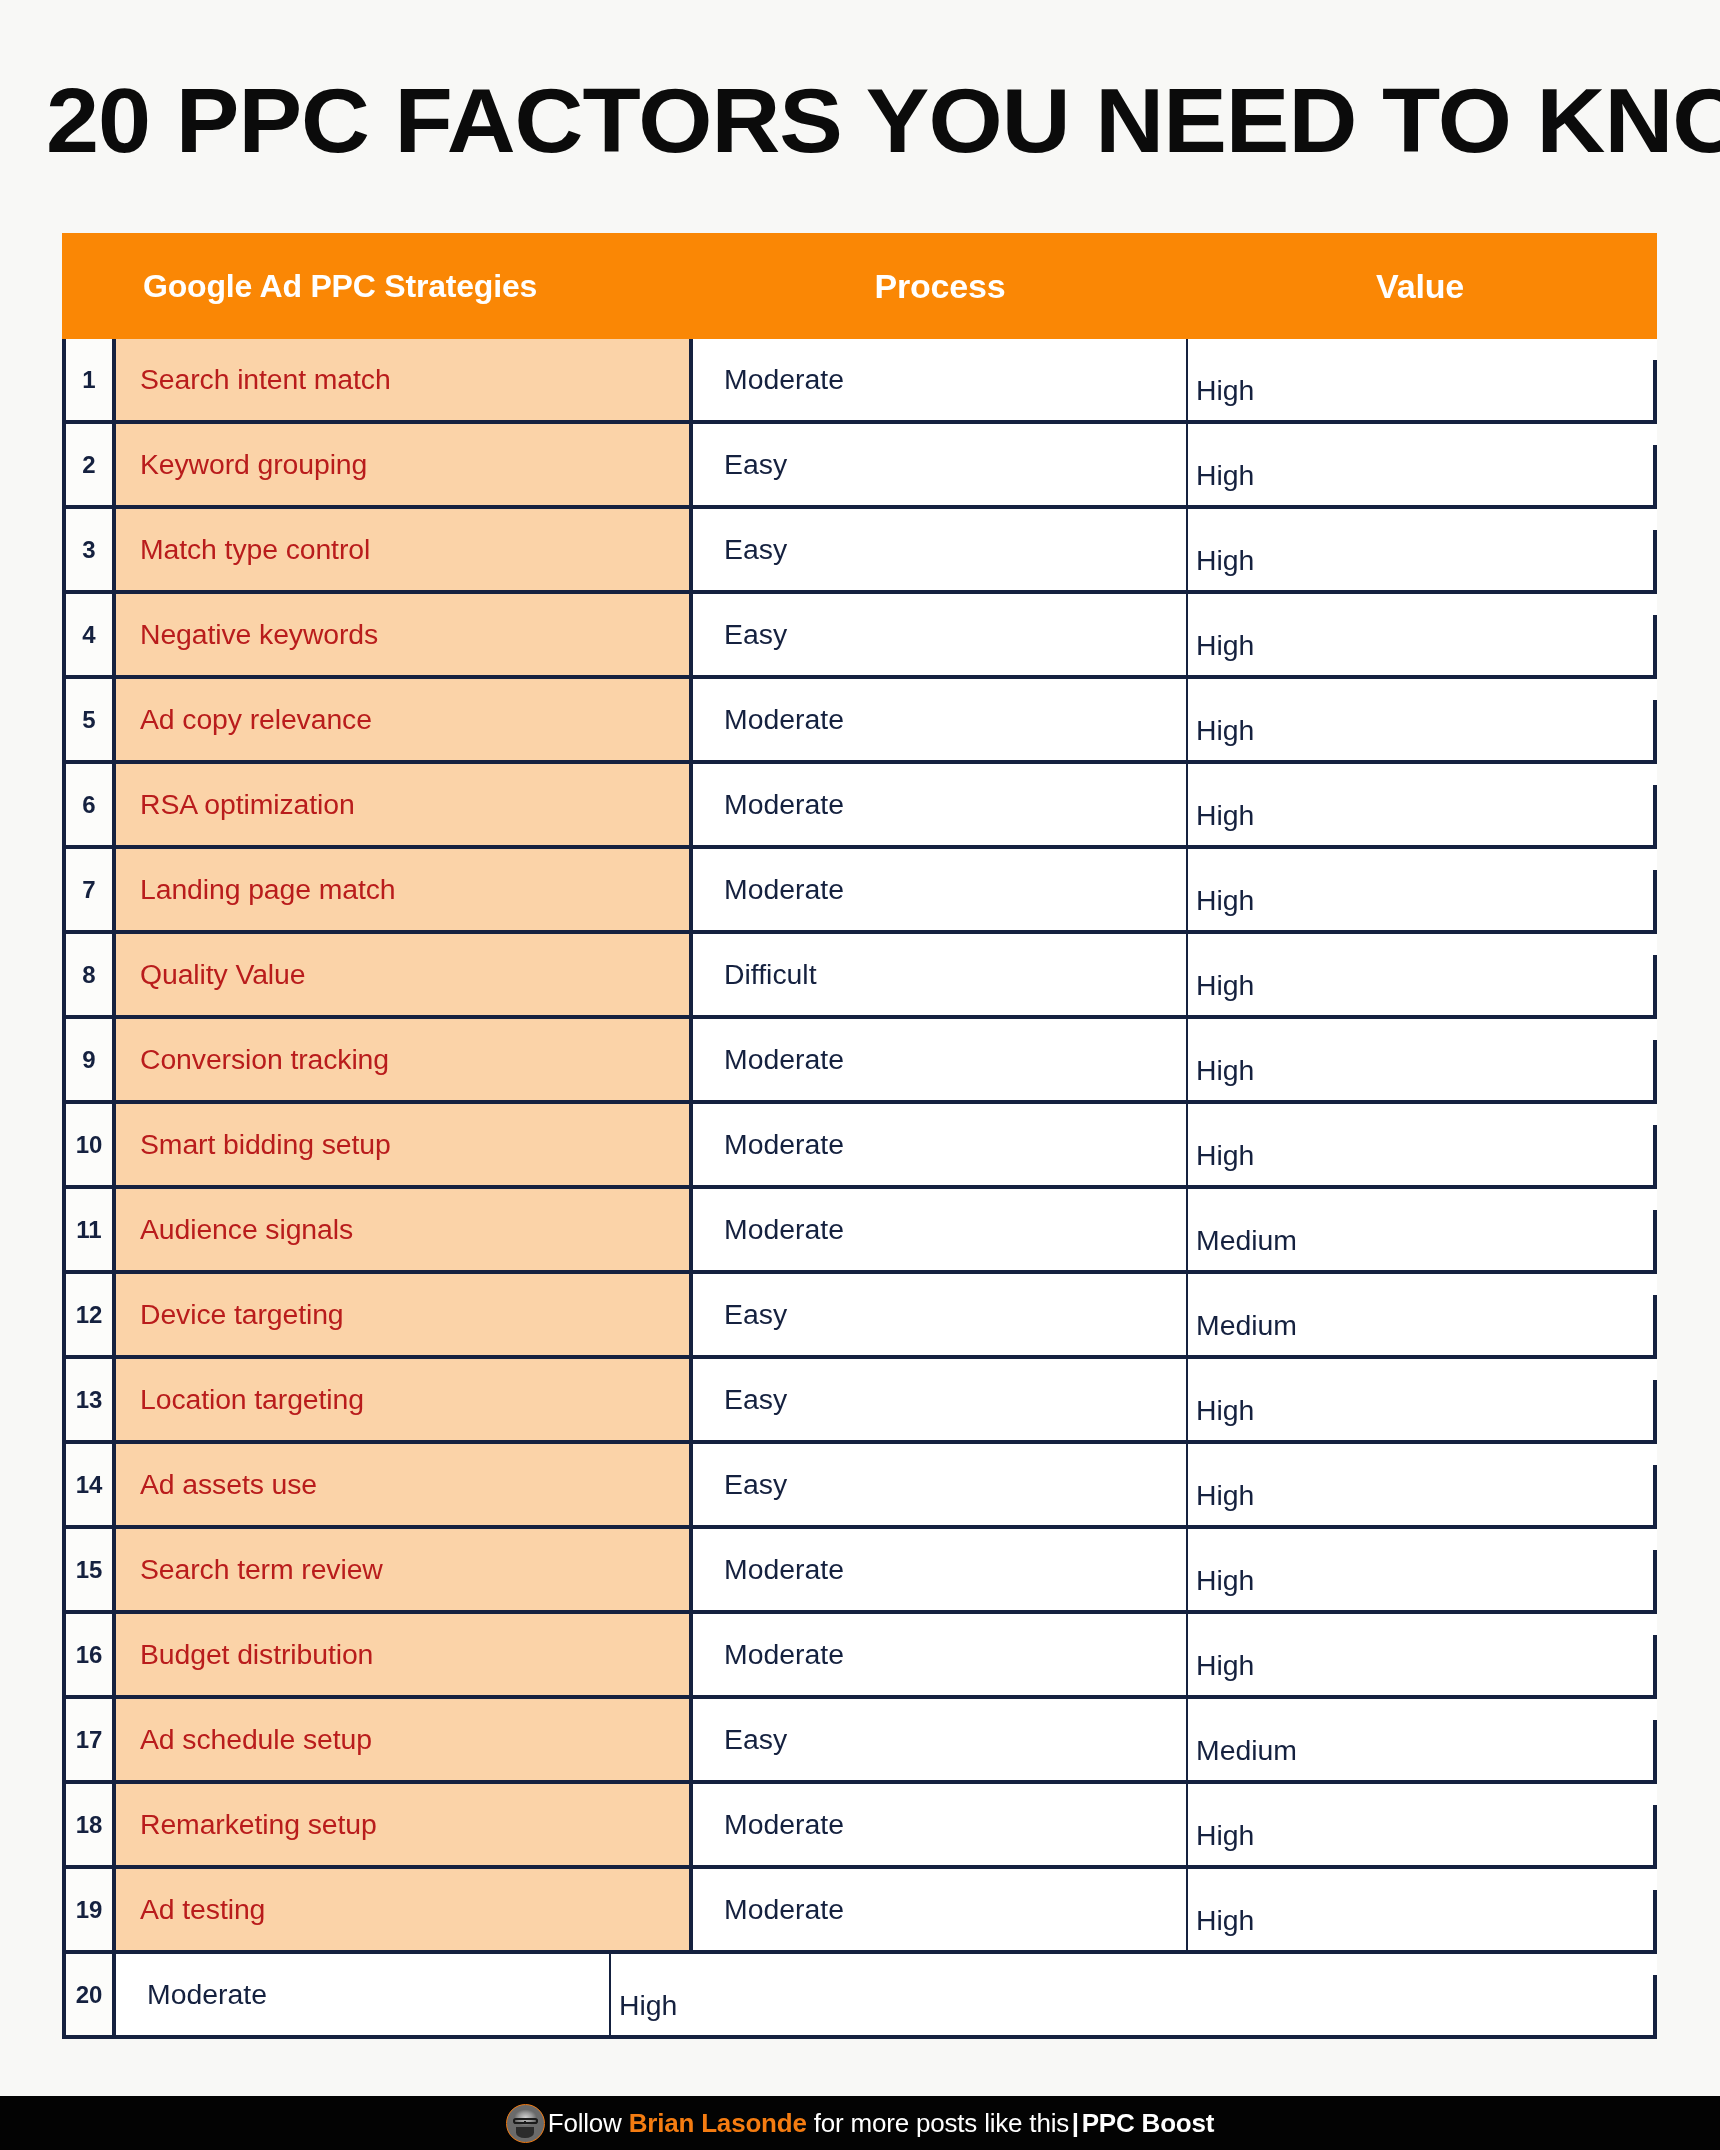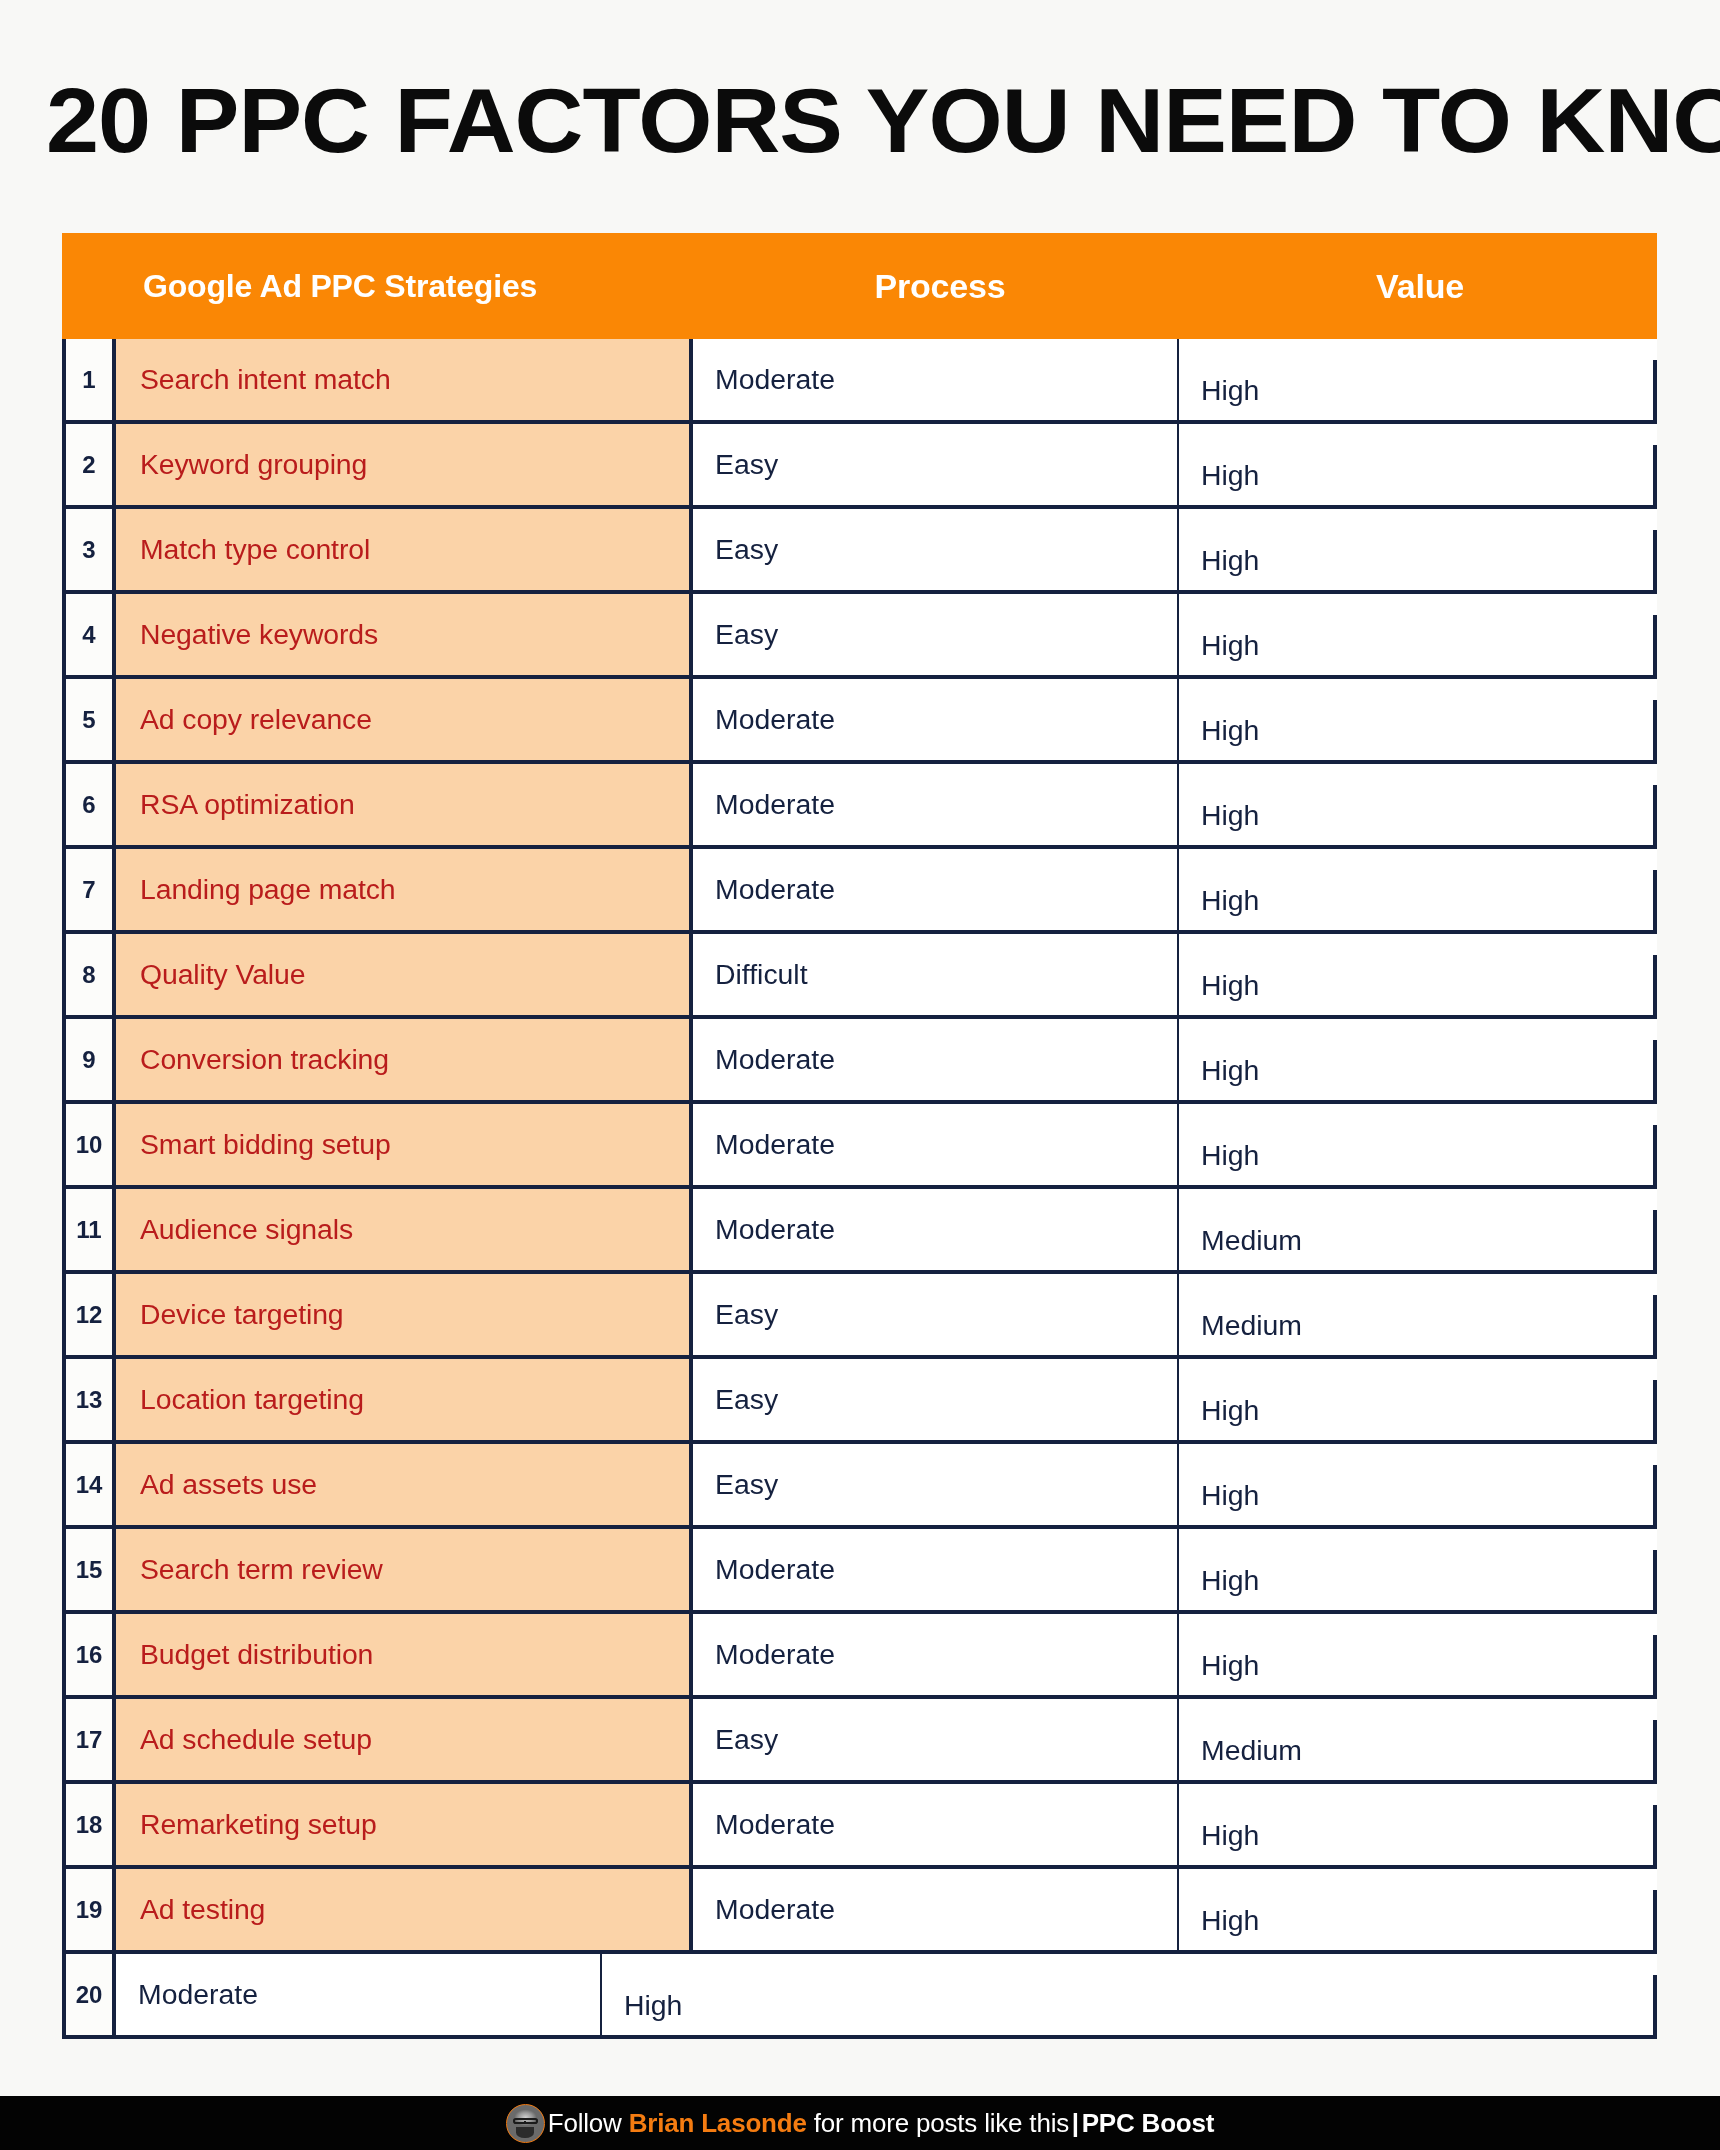--- a/index.html
+++ b/index.html
@@ -105,27 +105,28 @@
   }
   .c-proc {
     flex:0 0 486px;
     border-right:2.3px solid #15213F;
     display:flex;
     align-items:center;
     padding-left:22px;
     font-size:28.4px;
     font-weight:400;
     color:#15213F;
+    margin-left:9px;
   }
   .c-val {
     flex:1 1 auto;
     border-right:4.1px solid #15213F;
     display:flex;
     align-items:center;
-    padding-left:22px;
+    padding-left:8px;
     font-size:28.4px;
     font-weight:400;
     color:#15213F;
     margin-top:21px;
   }
 
   
   #footer {
     position:absolute;
     left:0; top:2096px;

